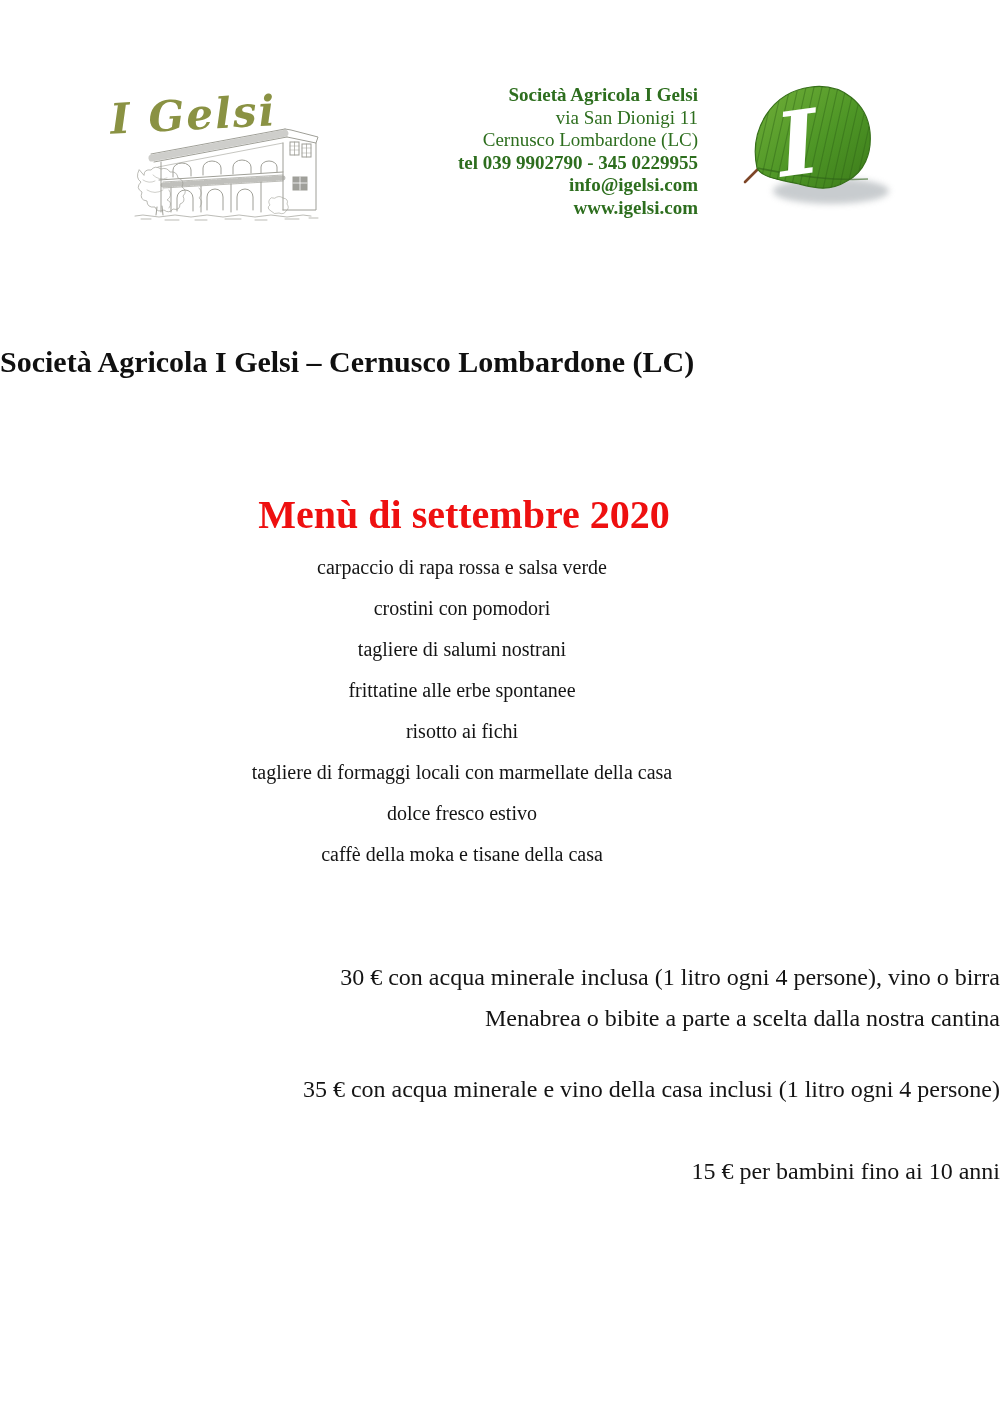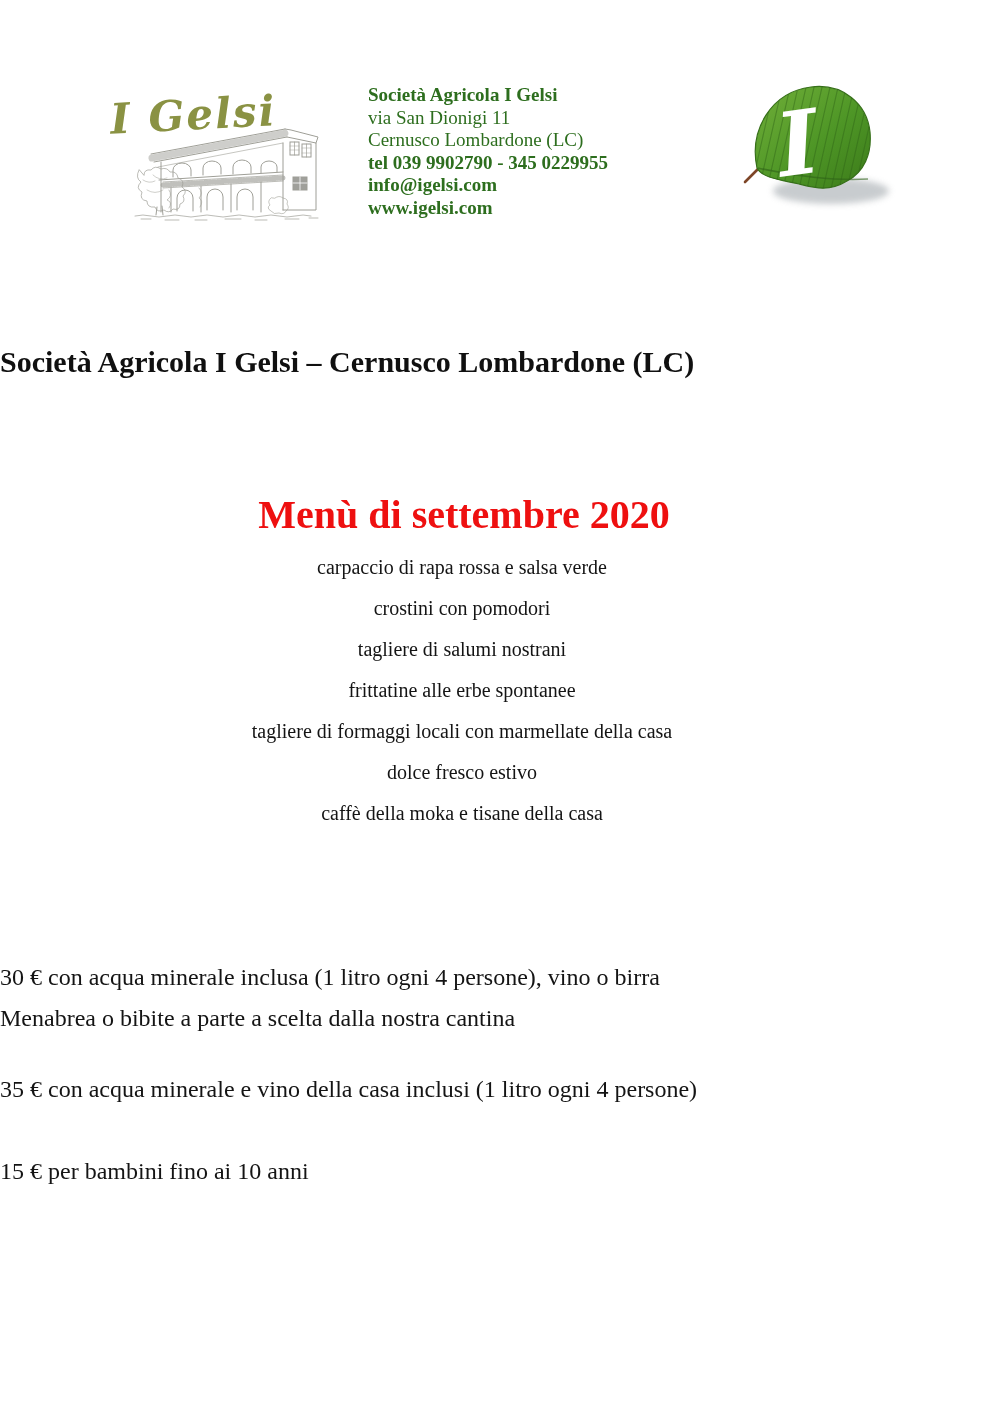--- a/index.html
+++ b/index.html
@@ -8,21 +8,21 @@
 
   
   .brand-script{
     position:absolute;left:110px;top:88px;width:260px;
     font-family:"DejaVu Serif",serif;font-style:italic;font-weight:bold;
     font-size:42px;color:#8a9243;letter-spacing:2px;transform:rotate(-3deg);
   }
   .sketch{position:absolute;left:133px;top:120px;}
   .contact{
     position:absolute;left:368px;top:84px;width:330px;
-    text-align:left;color:#2d6e1e;font-size:19px;line-height:22.5px;
+    text-align:right;color:#2d6e1e;font-size:19px;line-height:22.5px;
   }
   .contact .b{font-weight:bold;}
   .leaf{position:absolute;left:743px;top:80px;}
 
   
   .doc-title{
     position:absolute;left:0;top:322px;width:1000px;text-align:left;
     font-size:30px;font-weight:bold;line-height:40px;color:#101010;
   }
   .menu-title{
@@ -30,21 +30,21 @@
     font-size:40px;font-weight:bold;line-height:48px;color:#ee1010;
   }
 
   
   .menu-list{
     position:absolute;left:0;top:547px;width:924px;margin:0;padding:0;
     list-style:none;text-align:center;font-size:20px;line-height:41px;
   }
 
   
-  .price{position:absolute;left:0;width:1000px;margin:0;text-align:left;font-size:24px;line-height:41px;}
+  .price{position:absolute;left:0;width:1000px;margin:0;text-align:right;font-size:24px;line-height:41px;}
   .price-30{top:957px;}
   .price-35{top:1069px;}
   .price-kids{top:1151px;}
 </style>
 </head>
 <body>
 
 <div class="page">
 
   <header>
@@ -158,20 +158,21 @@
   <h1 class="doc-title">Società Agricola I Gelsi – Cernusco Lombardone (LC)</h1>
 
   <section>
     <h2 class="menu-title">Menù di settembre 2020</h2>
 
     <ul class="menu-list">
       <li>carpaccio di rapa rossa e salsa verde</li>
       <li>crostini con pomodori</li>
       <li>tagliere di salumi nostrani</li>
       <li>frittatine alle erbe spontanee</li>
+      <li>risotto ai fichi</li>
       <li>tagliere di formaggi locali con marmellate della casa</li>
       <li>dolce fresco estivo</li>
       <li>caffè della moka e tisane della casa</li>
     </ul>
   </section>
 
   <section>
     <p class="price price-30">
       <span>30 € con acqua minerale inclusa (1 litro ogni 4 persone), vino o birra</span><br>
       <span>Menabrea o bibite a parte a scelta dalla nostra cantina</span>

